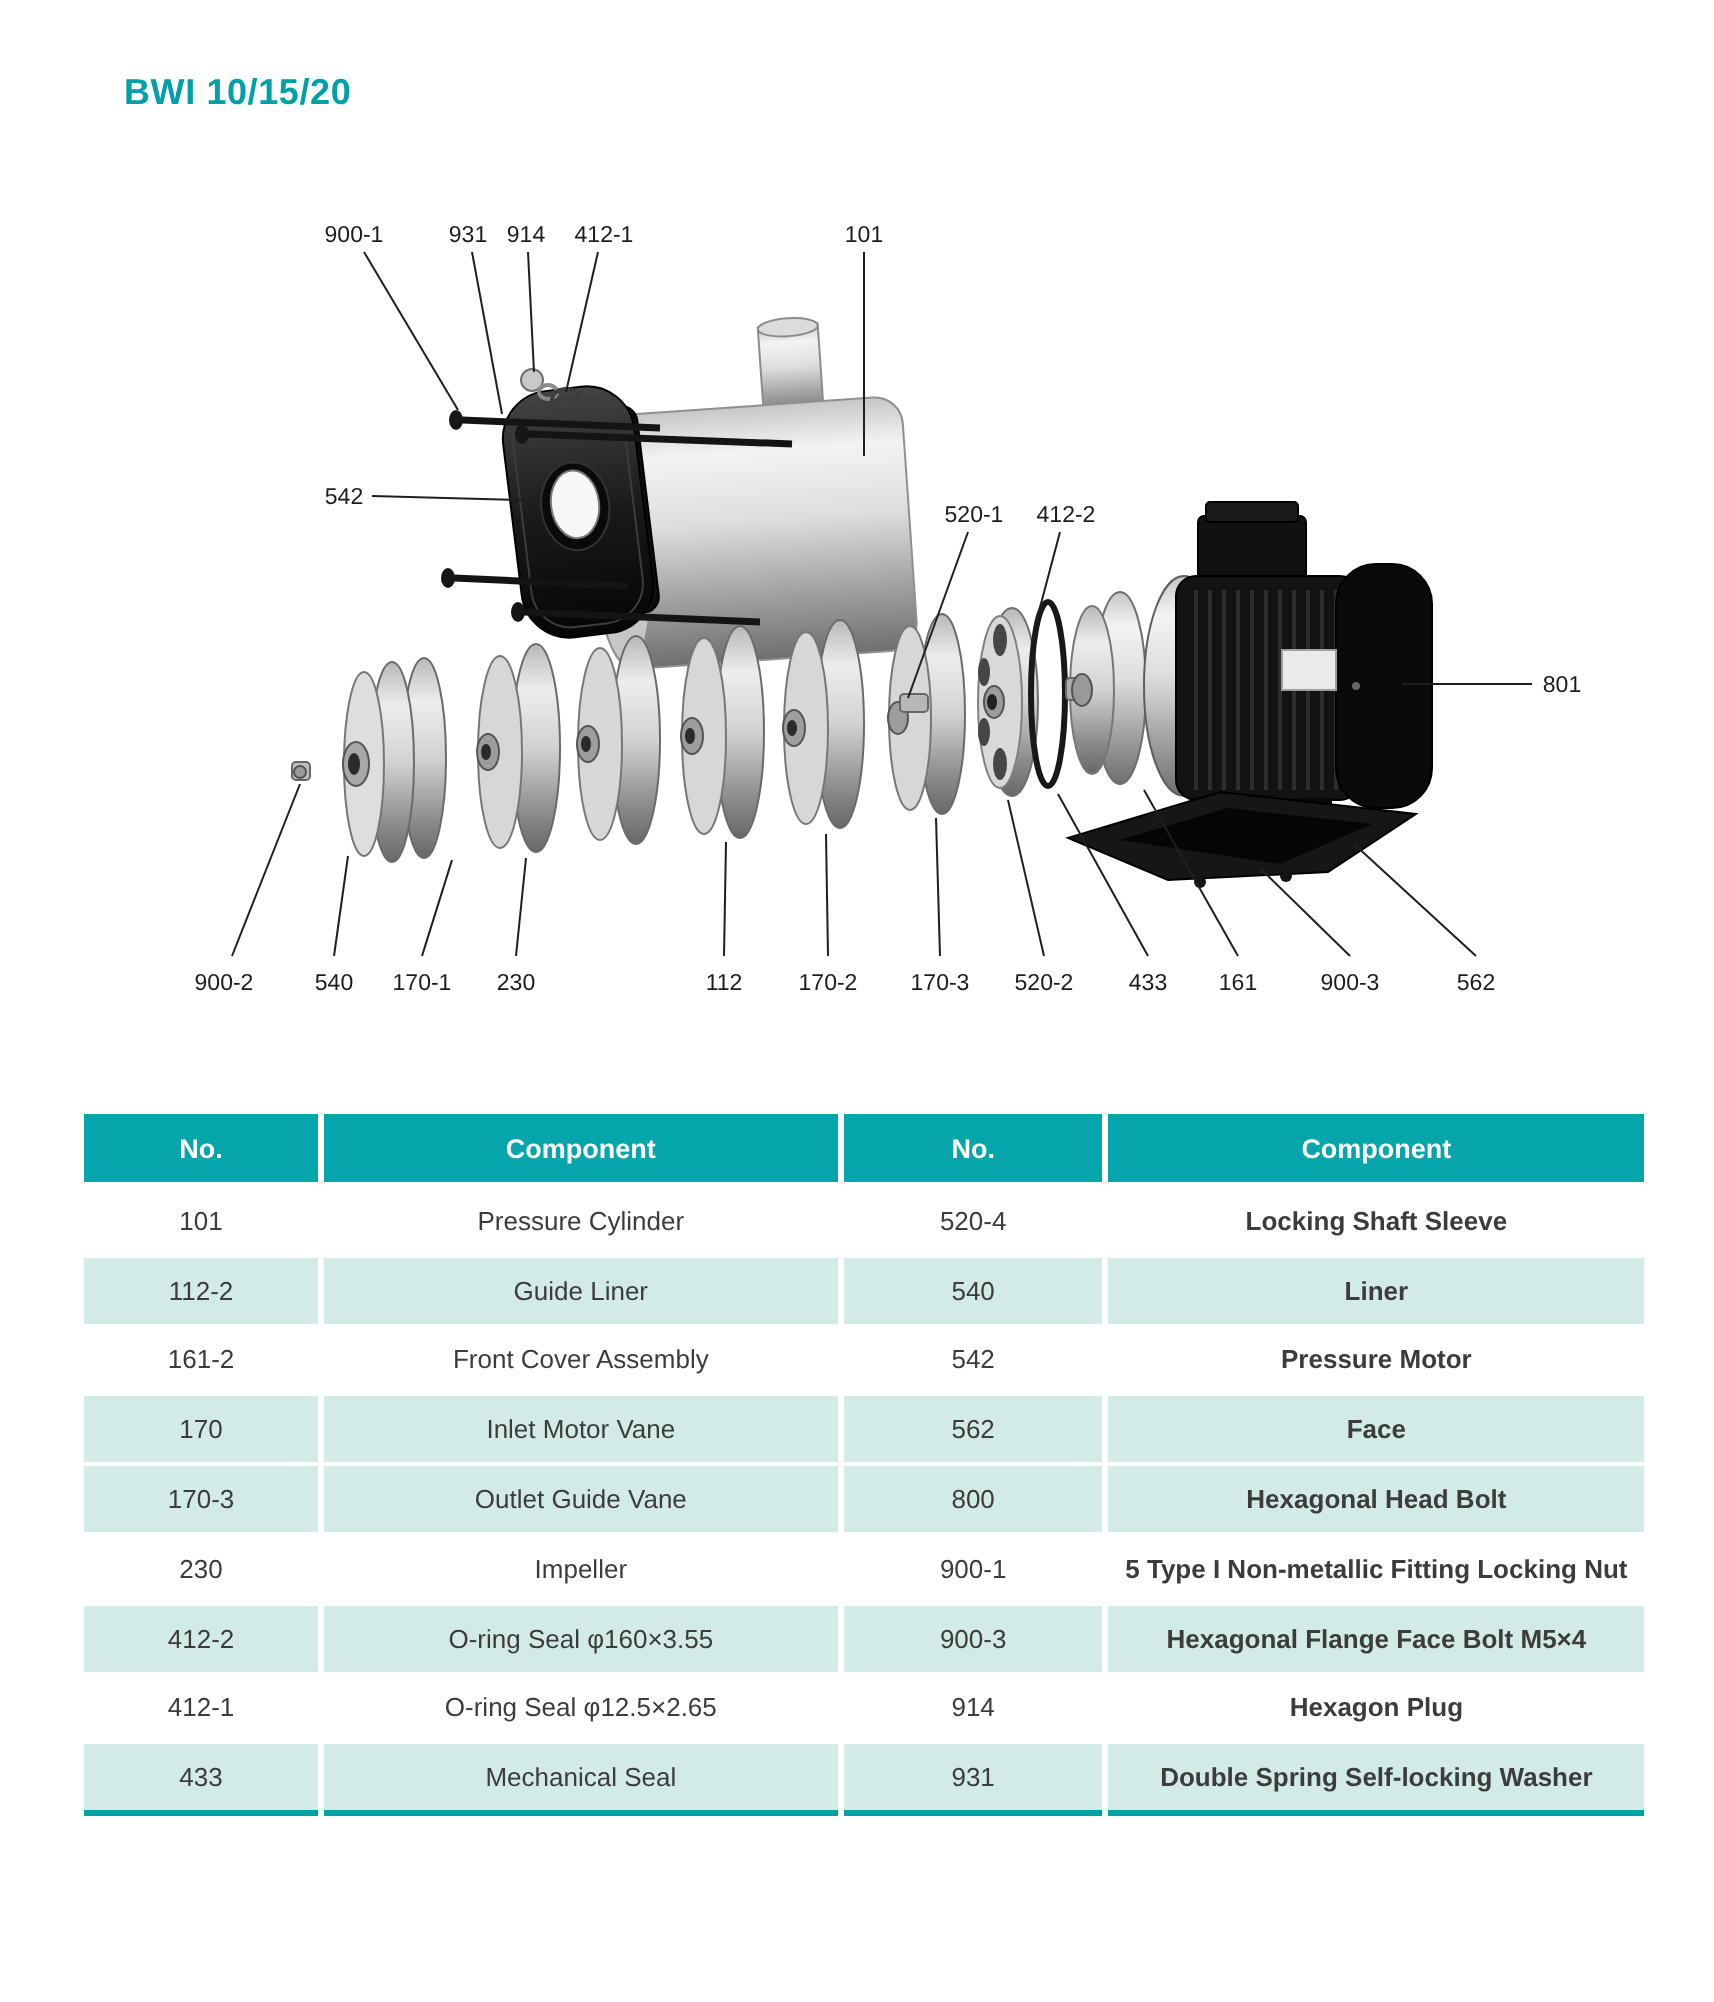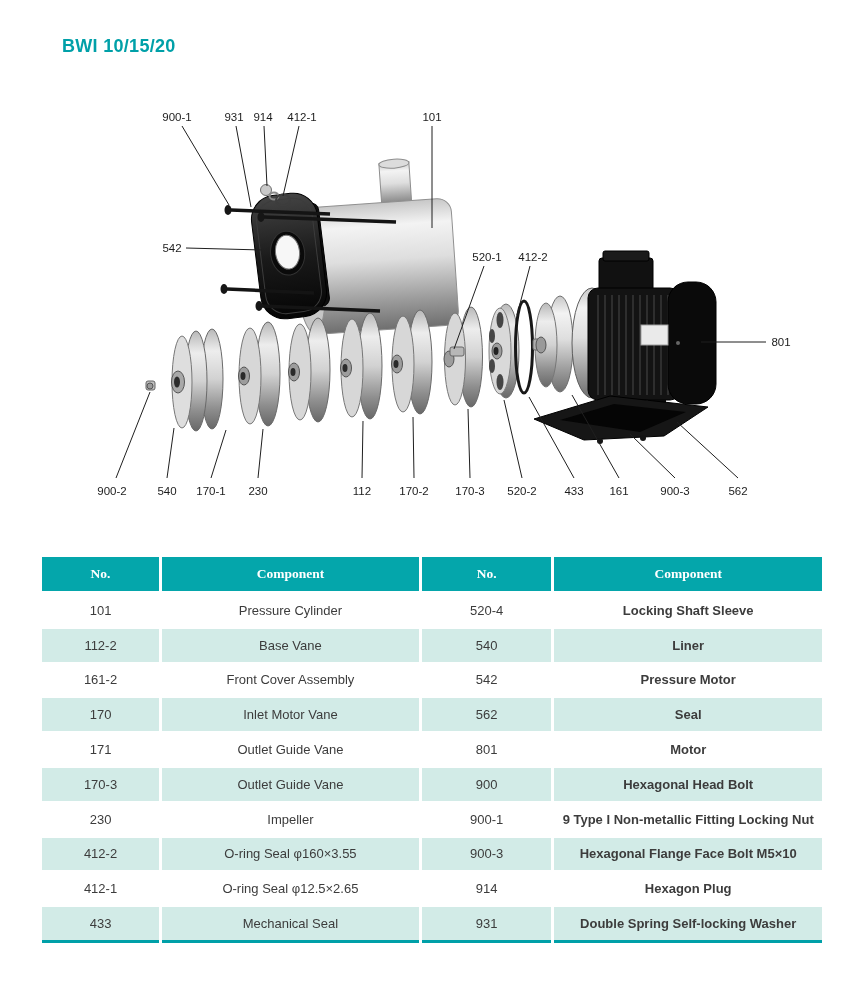--- a/index.html
+++ b/index.html
@@ -25,21 +25,21 @@
   }
   table.components{
     position:absolute;left:42px;top:557px;width:780px;
     border-collapse:collapse;table-layout:fixed;
     border-bottom:3px solid var(--accent);
   }
   table.components th{
     background:var(--table-header-bg);color:#fff;
     font-size:13.5px;font-weight:bold;height:34px;
     border-right:3px solid #fff;border-bottom:3px solid #fff;
-    padding:0;text-align:center;font-family:Liberation Serif, serif;
+    padding:0;text-align:center;
   }
   table.components th:last-child{border-right:none;}
   table.components td{
     height:32.8px;text-align:center;font-size:13px;color:var(--table-text);
     border-right:3px solid #fff;border-bottom:2px solid #fff;
     padding:0 4px;background:#fff;overflow:hidden;white-space:nowrap;
   }
   table.components td:last-child{border-right:none;font-weight:bold;}
   table.components tr.alt td{background:var(--row-alt-bg);}
 </style>
@@ -244,59 +244,53 @@
     </thead>
     <tbody>
         <tr>
           <td>101</td>
           <td>Pressure Cylinder</td>
           <td>520-4</td>
           <td>Locking Shaft Sleeve</td>
         </tr>
         <tr class="alt">
           <td>112-2</td>
-          <td>Base Vane</td>
+          <td>Guide Liner</td>
           <td>540</td>
           <td>Liner</td>
         </tr>
         <tr>
           <td>161-2</td>
           <td>Front Cover Assembly</td>
           <td>542</td>
           <td>Pressure Motor</td>
         </tr>
         <tr class="alt">
           <td>170</td>
           <td>Inlet Motor Vane</td>
           <td>562</td>
-          <td>Seal</td>
-        </tr>
-        <tr>
-          <td>171</td>
-          <td>Outlet Guide Vane</td>
-          <td>801</td>
-          <td>Motor</td>
+          <td>Face</td>
         </tr>
         <tr class="alt">
           <td>170-3</td>
           <td>Outlet Guide Vane</td>
-          <td>900</td>
+          <td>800</td>
           <td>Hexagonal Head Bolt</td>
         </tr>
         <tr>
           <td>230</td>
           <td>Impeller</td>
           <td>900-1</td>
-          <td>9 Type I Non-metallic Fitting Locking Nut</td>
+          <td>5 Type I Non-metallic Fitting Locking Nut</td>
         </tr>
         <tr class="alt">
           <td>412-2</td>
           <td>O-ring Seal φ160×3.55</td>
           <td>900-3</td>
-          <td>Hexagonal Flange Face Bolt M5×10</td>
+          <td>Hexagonal Flange Face Bolt M5×4</td>
         </tr>
         <tr>
           <td>412-1</td>
           <td>O-ring Seal φ12.5×2.65</td>
           <td>914</td>
           <td>Hexagon Plug</td>
         </tr>
         <tr class="alt">
           <td>433</td>
           <td>Mechanical Seal</td>

